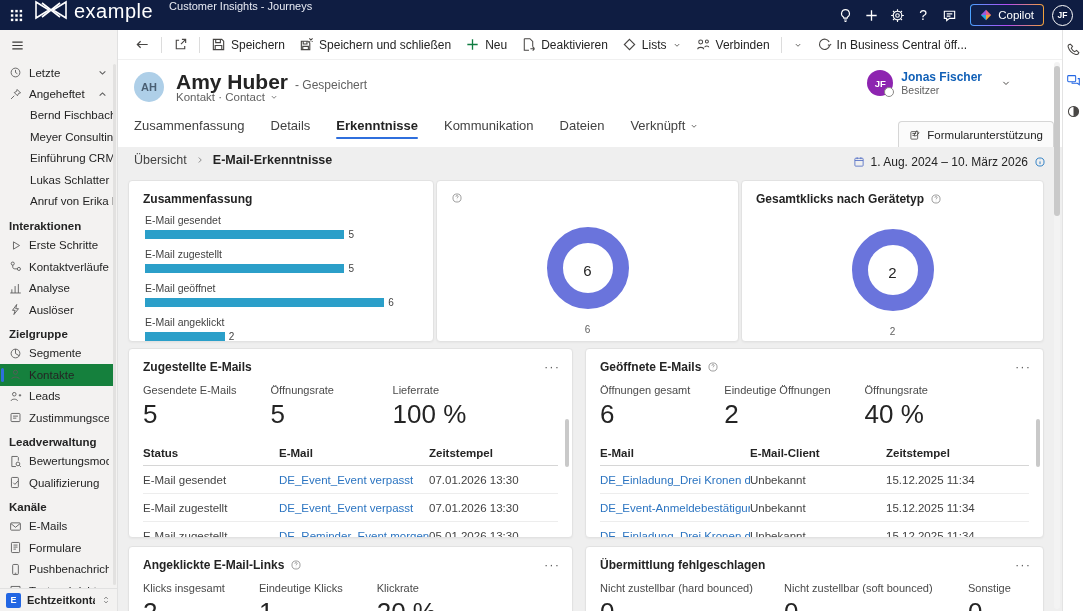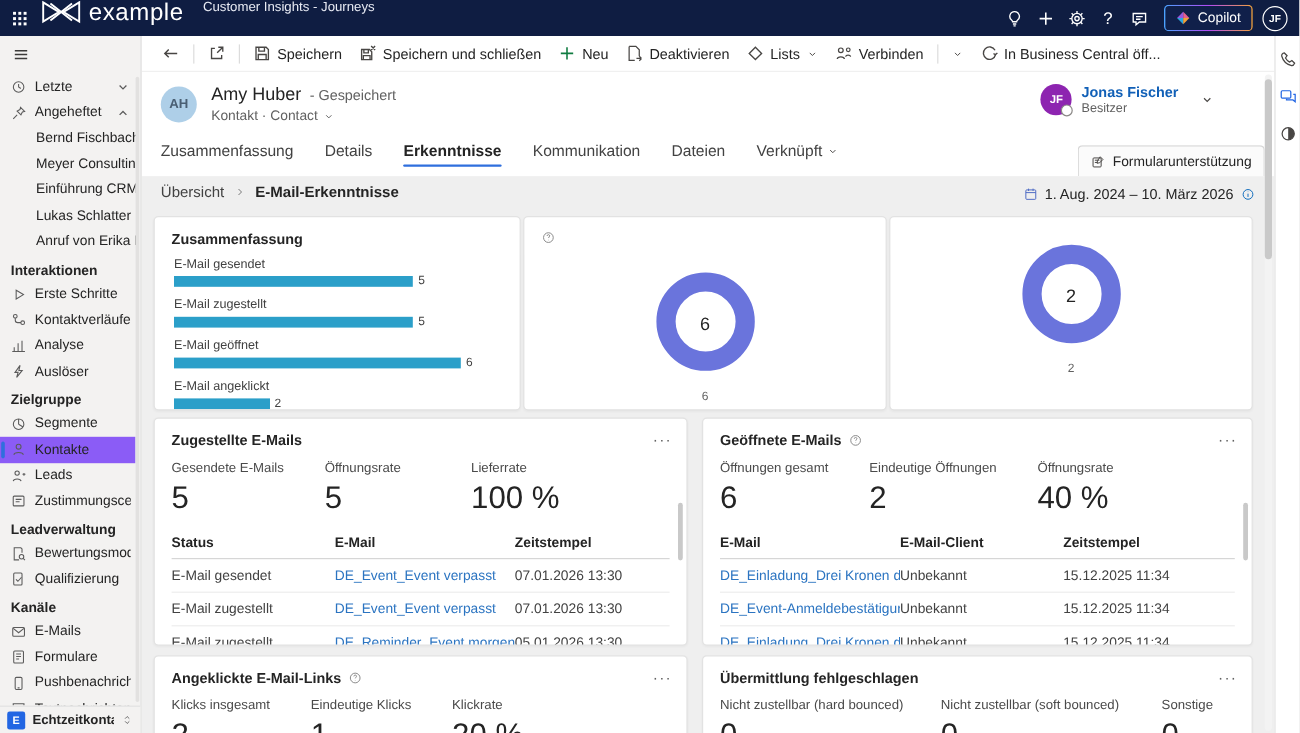--- a/index.html
+++ b/index.html
@@ -25,21 +25,21 @@
   .tb-avatar{width:21px;height:21px;border-radius:50%;border:1.5px solid #fff;display:flex;align-items:center;justify-content:center;font-size:8.5px;font-weight:700;margin-right:4px;cursor:pointer}
 
   
   .sidebar{position:absolute;top:30px;left:0;bottom:0;width:118px;background:#f3f2f1;border-right:1px solid #e1e1e1;z-index:20}
   .hamburger{padding:8px 0 4px 10px;color:#3b3a39;cursor:pointer}
   .nav{position:absolute;top:32px;left:0;right:4px;bottom:23px;overflow:hidden;font-size:11.5px}
   .nav-item{display:flex;align-items:center;gap:7px;height:21.5px;padding:0 4px 0 9px;color:#242424;cursor:pointer;white-space:nowrap;position:relative}
   .nav-item .ic{width:13px;height:13px;color:#5b5b5b}
   .nav-item .lbl{overflow:hidden;text-overflow:clip;flex:1}
   .nav-item .chev-r{margin-left:auto;color:#5b5b5b}
-  .nav-item.selected{background:#8b5cf6}
+  .nav-item.selected{background:#15803d}
   .nav-item.selected::before{content:"";position:absolute;left:1px;top:4px;bottom:4px;width:3px;border-radius:2px;background:#2f6fdd}
   .nav-sub{display:block;height:21.5px;line-height:21.5px;padding-left:30px;color:#242424;cursor:pointer;white-space:nowrap;overflow:hidden}
   .nav-head{font-weight:700;height:22px;line-height:26px;padding-left:9px;white-space:nowrap;overflow:hidden}
   .side-scroll{position:absolute;right:1px;top:34px;bottom:26px;width:3px;background:#e2e1e0;border-radius:2px}
   .area-switch{position:absolute;left:0;right:0;bottom:0;height:23px;background:#f3f2f1;border-top:1px solid #e1e1e1;display:flex;align-items:center;gap:6px;padding:0 6px;cursor:pointer}
   .area-badge{width:15px;height:15px;background:#2266e3;color:#fff;font-size:9px;font-weight:700;display:flex;align-items:center;justify-content:center;border-radius:2px}
   .area-label{font-size:11px;font-weight:700;white-space:nowrap;overflow:hidden;flex:1}
   .area-switch .ic{color:#5b5b5b}
 
   
@@ -54,21 +54,21 @@
   .cmd{display:flex;align-items:center;gap:5px;padding:0 7px;height:24px;border-radius:3px;cursor:pointer;white-space:nowrap}
   .cmd .ic{color:#484644}
   .cmd-sep{width:1px;height:16px;background:#dcdcdc;margin:0 4px}
   .cmd-spacer{flex:1}
   .green{color:#107c41 !important}
 
   
   .rec-header{position:absolute;top:30px;left:0;right:0;height:87px;background:#fff}
   .rec-avatar{position:absolute;left:16px;top:12px;width:30px;height:30px;border-radius:50%;background:#aecfe8;color:#4a5f73;font-size:11px;font-weight:700;display:flex;align-items:center;justify-content:center}
   .rec-name-row{position:absolute;left:58px;top:10px;display:flex;align-items:baseline;gap:7px}
-  .rec-name{font-size:15px;font-weight:400}
+  .rec-name{font-size:21px;font-weight:700}
   .rec-saved{font-size:12px;color:#616161}
   .rec-entity{position:absolute;left:58px;top:31px;font-size:11.5px;color:#616161;display:flex;align-items:center;gap:4px;cursor:pointer}
   .rec-entity .ic{color:#616161}
   .owner{position:absolute;right:50px;top:10px;display:flex;align-items:center;gap:8px;cursor:pointer}
   .owner-avatar{position:relative;width:26px;height:26px;border-radius:50%;background:#8d24b0;color:#fff;font-size:9.5px;font-weight:700;display:flex;align-items:center;justify-content:center}
   .owner-avatar::after{content:"";position:absolute;right:-1px;bottom:-1px;width:8px;height:8px;border-radius:50%;background:#fff;border:1.5px solid #8a8886}
   .owner-name{font-size:12px;color:#1160b7;font-weight:700;line-height:13px}
   .owner-role{font-size:10.5px;color:#616161}
   .owner .ic{color:#484644;margin-left:10px}
   .tabs{position:absolute;left:16px;bottom:8px;display:flex;gap:26px;font-size:13px;color:#424242}
@@ -765,20 +765,26 @@
           <svg width="100" height="100" viewBox="0 0 100 100">
               <circle cx="50" cy="50" r="33" fill="none" stroke-width="16" stroke="#6a74dc"></circle>
             </svg>
           <div class="donut-center">6</div>
         </div>
         <div class="donut-sub">6</div>
 
       </div>
 
       <div class="card" style="left:623px;top:33px;width:303px;height:162px">
+        <div class="card-head">
+          <span class="card-title">Gesamtklicks nach Gerätetyp</span>
+          <svg class="ic sm help">
+              <use href="#i-help"></use>
+            </svg>
+        </div>
         <div class="donut-wrap">
           <svg width="100" height="100" viewBox="0 0 100 100">
               <circle cx="50" cy="50" r="33" fill="none" stroke-width="16" stroke="#6a74dc"></circle>
             </svg>
           <div class="donut-center">2</div>
         </div>
         <div class="donut-sub">2</div>
 
       </div>
 

